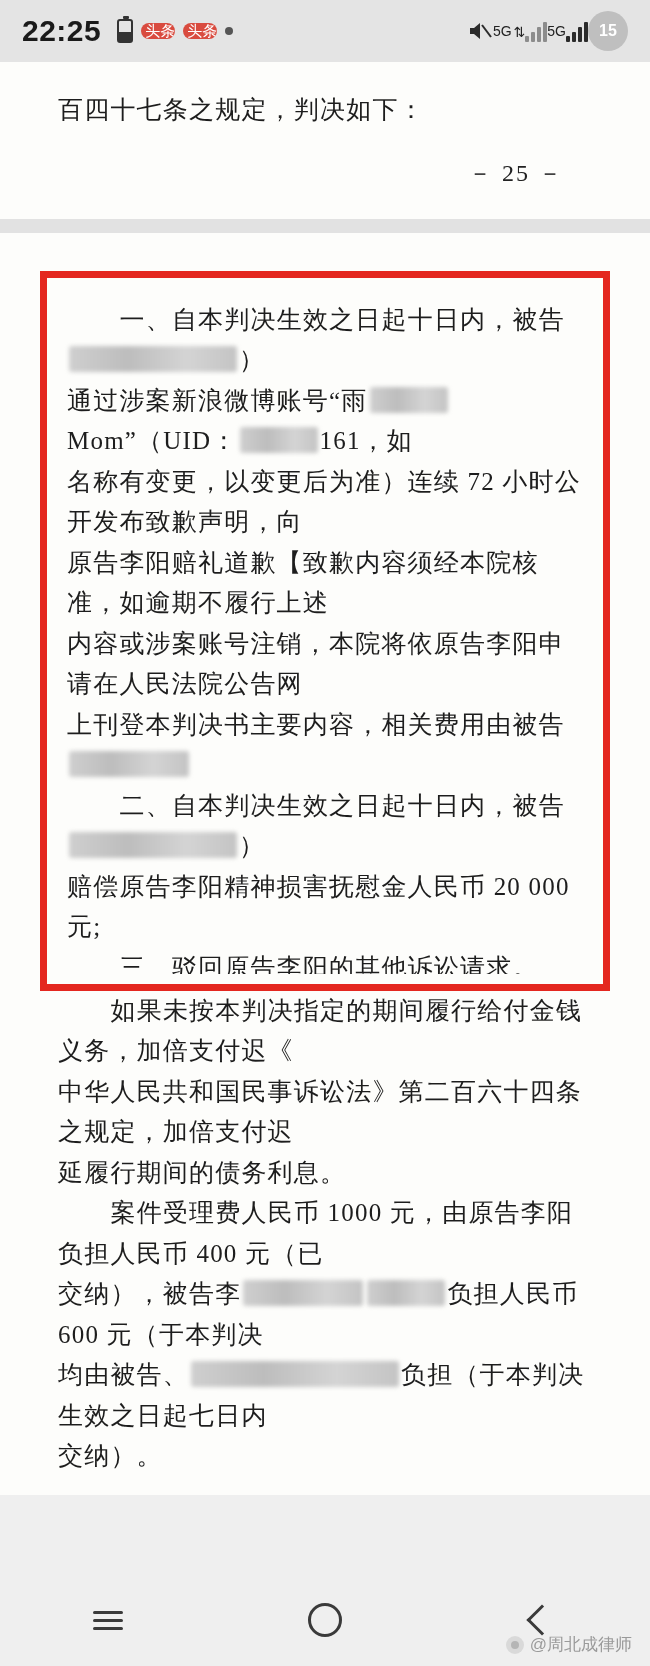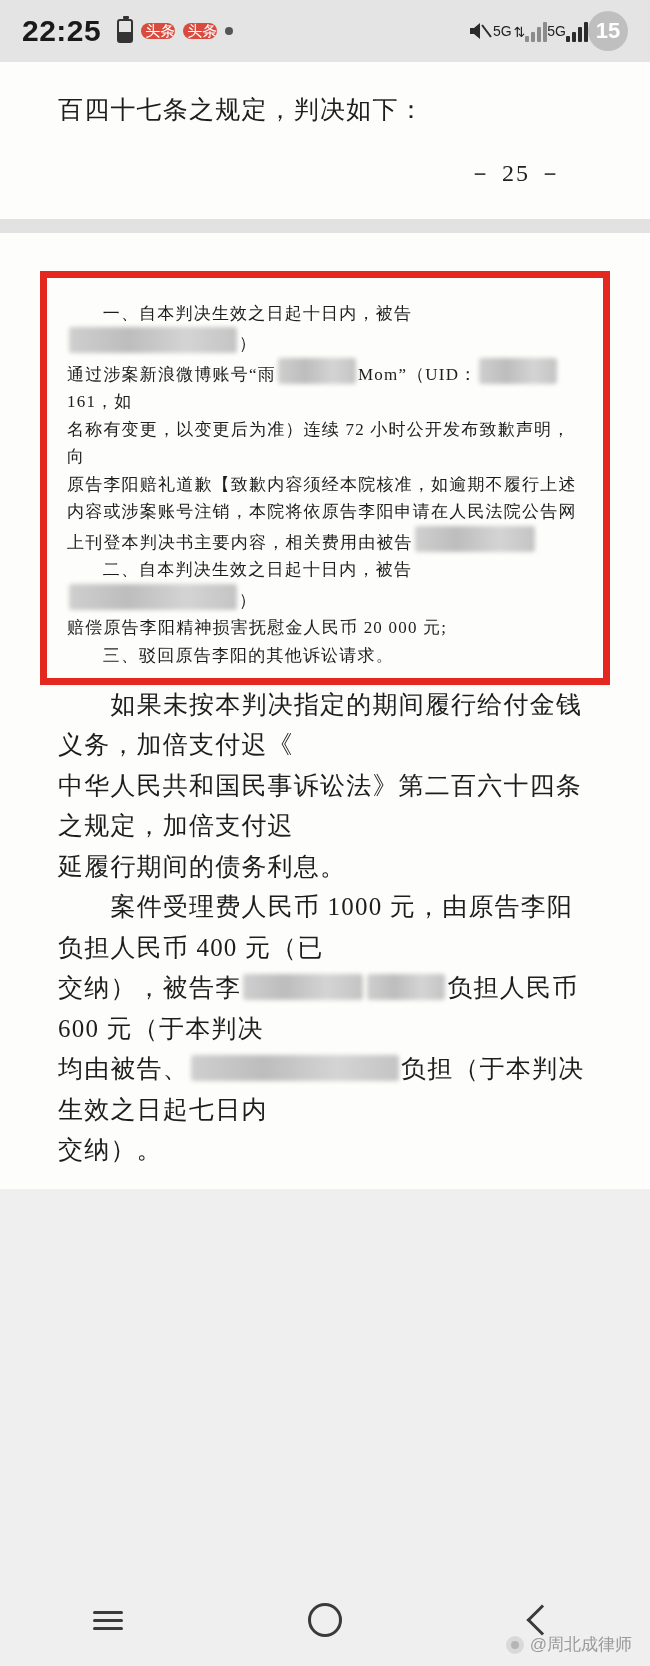--- a/index.html
+++ b/index.html
@@ -54,21 +54,21 @@
   .sig-5g { display: flex; align-items: flex-end; gap: 2px; }
   .sig-5g .lbl { font-size: 14px; color: #222; margin-bottom: 1px; }
   .bars { display: flex; align-items: flex-end; gap: 2px; height: 22px; }
   .bars i { display:block; width: 4px; background: #2b2b2b; border-radius: 1px; }
   .bars i:nth-child(1){height:6px} .bars i:nth-child(2){height:10px}
   .bars i:nth-child(3){height:15px} .bars i:nth-child(4){height:20px}
   .bars.dim i { background: #8c8c8c; }
   .arrow-up { font-size: 14px; color: #222; }
   .batt-round {
     width: 40px; height: 40px; border-radius: 50%;
-    background: #bfbfbf; color: #fff; font-size: 22px; font-weight: bold;
+    background: #bfbfbf; color: #fff; font-size: 16px; font-weight: bold;
     display: flex; align-items: center; justify-content: center;
   }
 
   
   .doc-area {
     flex: 1 1 auto; position: relative; overflow: hidden;
     background: #efefef;
   }
   .page {
     background: #fdfdfb;
@@ -90,21 +90,21 @@
   }
 
   
   .red-box {
     position: relative;
     border: 7px solid #e4271f;
     margin: 34px -18px 0 -18px;
     padding: 22px 20px 10px 20px;
     background: transparent;
   }
-  .red-box .doc-line { font-size: 17px; }
+  .red-box .doc-line { font-size: 25px; }
   .clip-last { height: 26px; overflow: hidden; }
 
   
   .redact {
     display: inline-block;
     vertical-align: -4px;
     height: 26px;
     border-radius: 3px;
     background: linear-gradient(90deg,#cfcfcf,#bdbdbd 35%,#d4d4d4 70%,#c4c4c4);
     filter: blur(2.2px);

